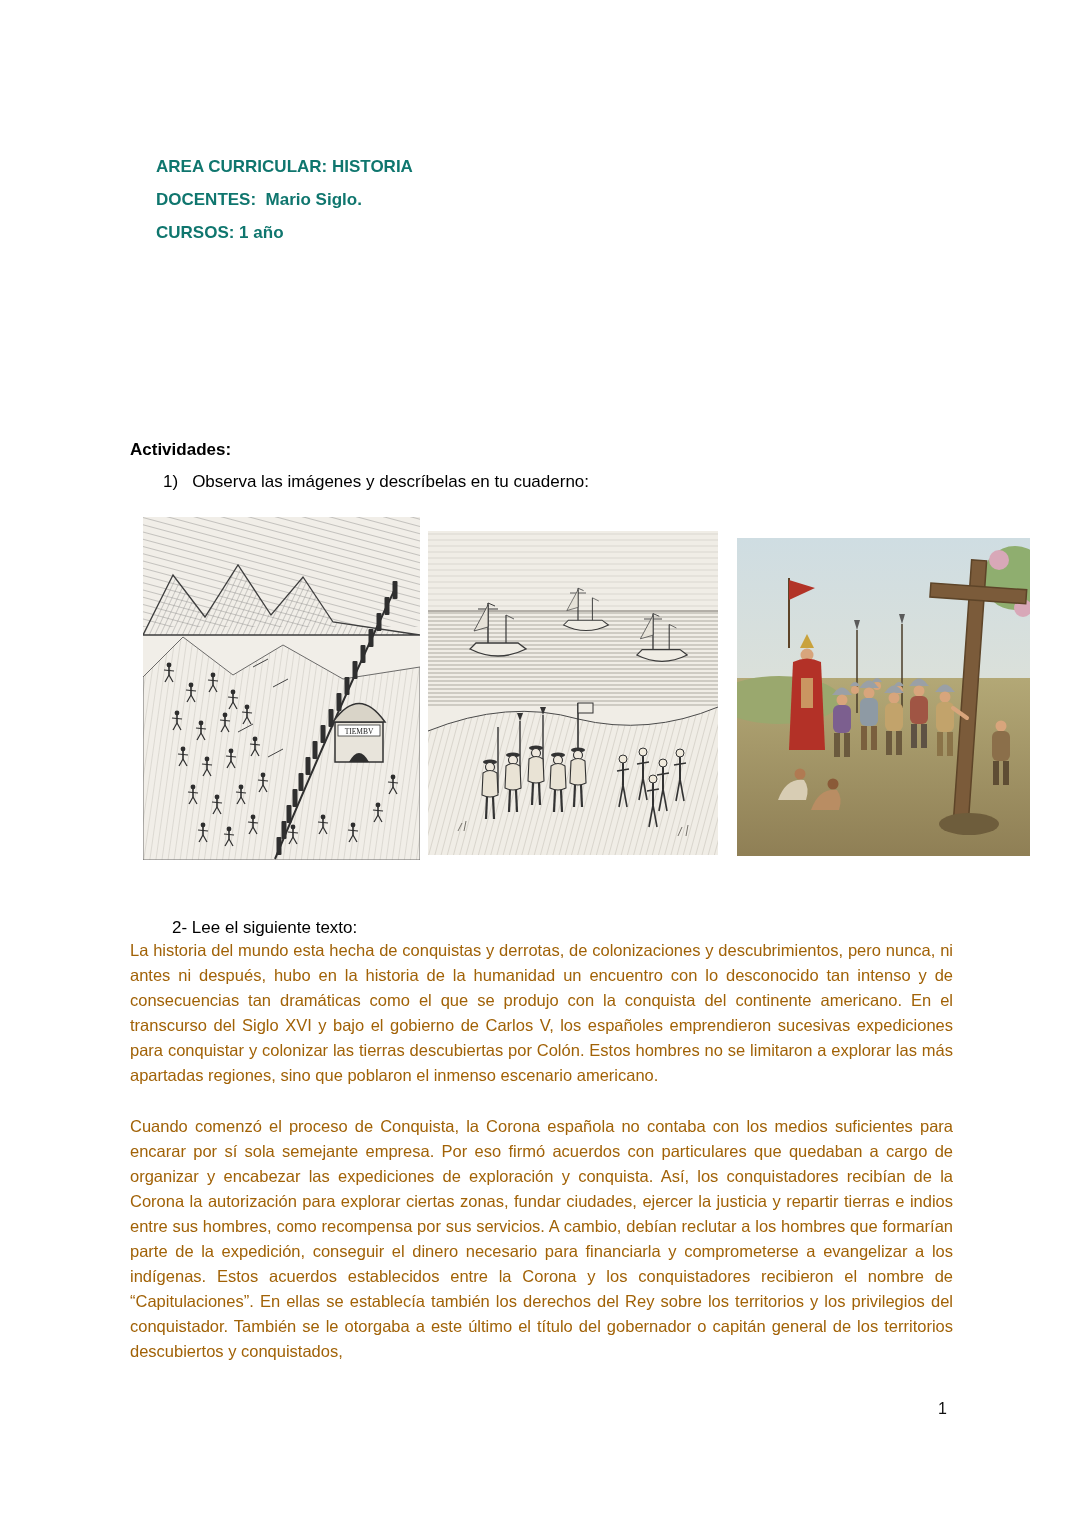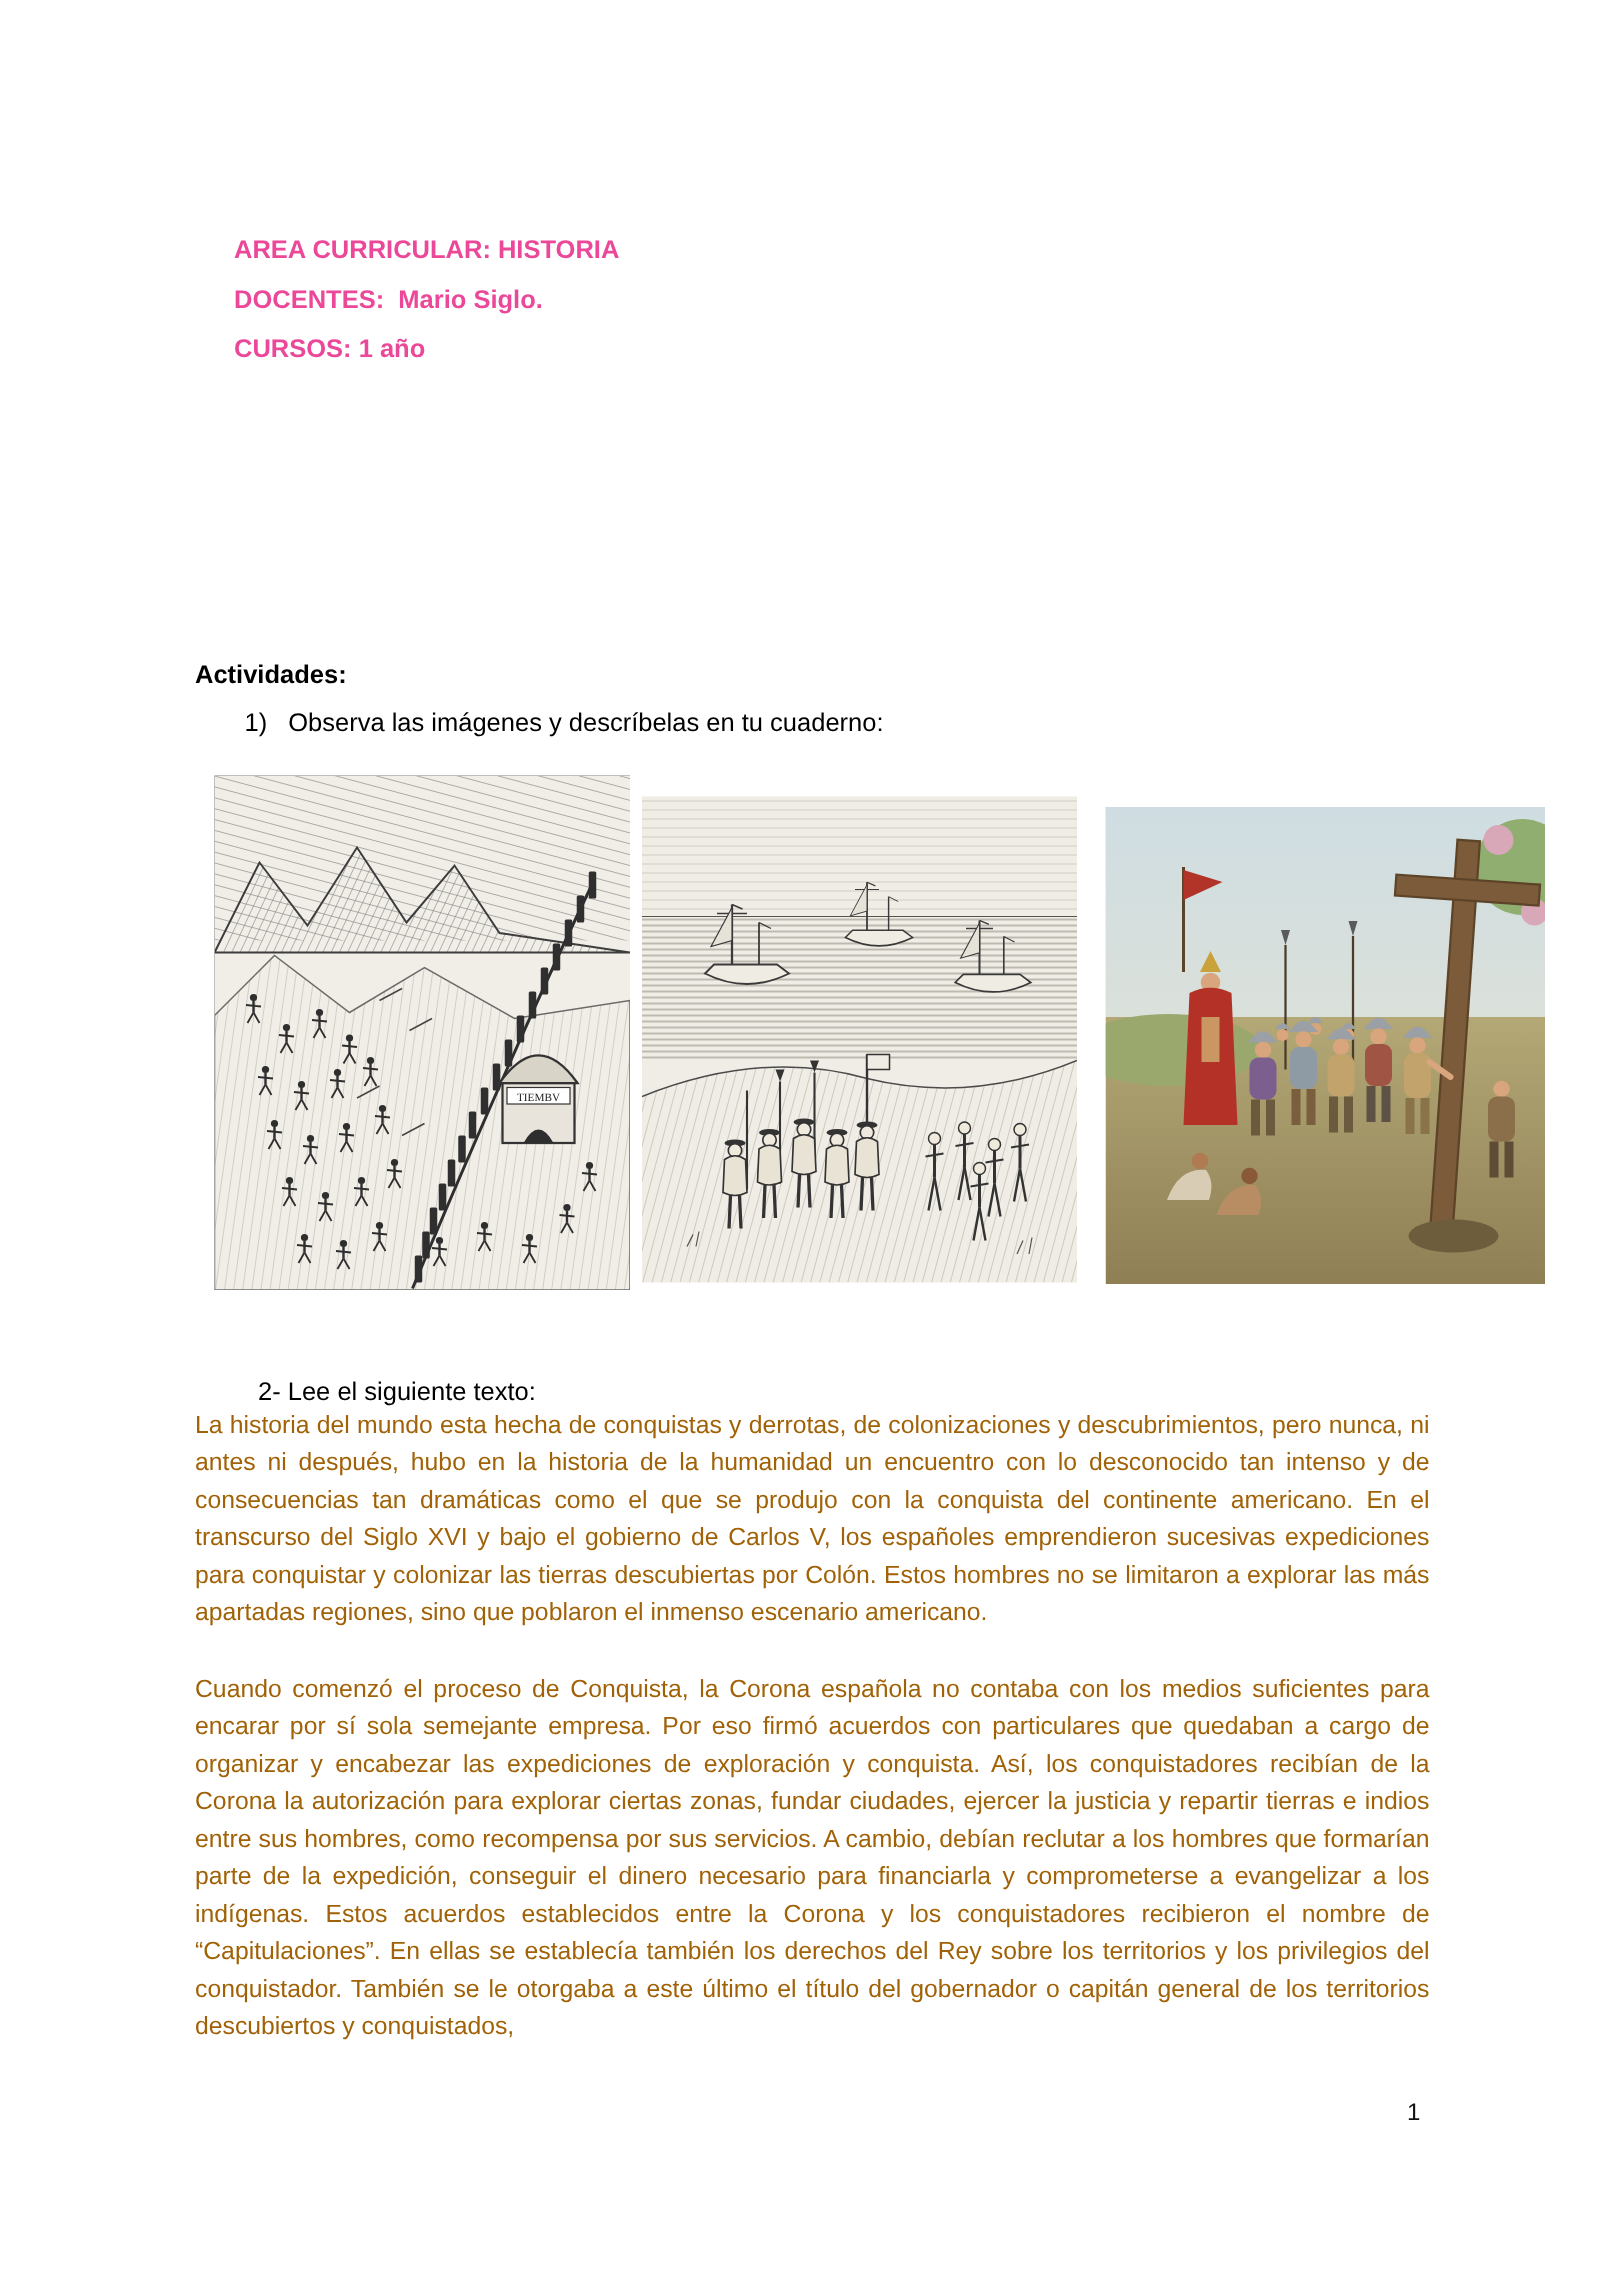--- a/index.html
+++ b/index.html
@@ -12,31 +12,31 @@
     font-family: "Liberation Sans", sans-serif;
     color: #000;
     overflow: hidden;
   }
   .header-block { position: absolute; left: 156px; top: 150px; }
   .header-line {
     font-size: 17px;
     font-weight: 700;
     line-height: 33px;
     white-space: pre-wrap;
-    color: #ec4899;
+    color: #0f766e;
   }
   .activities-title {
     position: absolute; left: 130px; top: 440px;
     font-size: 17px; font-weight: 700;
   }
   .activity-item {
     position: absolute; left: 163px; top: 472px;
     font-size: 17px; display: flex; gap: 14px;
   }
-  .image-box { position: absolute; overflow: hidden; background: #737373; }
+  .image-box { position: absolute; overflow: hidden; background: #0ea5e9; }
   .image-box svg { width: 100%; height: 100%; display: block; }
   .img1 { left: 143px; top: 517px; width: 277px; height: 343px; }
   .img2 { left: 428px; top: 531px; width: 290px; height: 324px; background:#f0ede6; }
   .img3 { left: 737px; top: 538px; width: 293px; height: 318px; background:#dfe7e3; }
   .activity2 {
     position: absolute; left: 172px; top: 918px; font-size: 17px;
   }
   .body-flow {
     position: absolute; left: 130px; top: 938px; width: 823px;
   }

